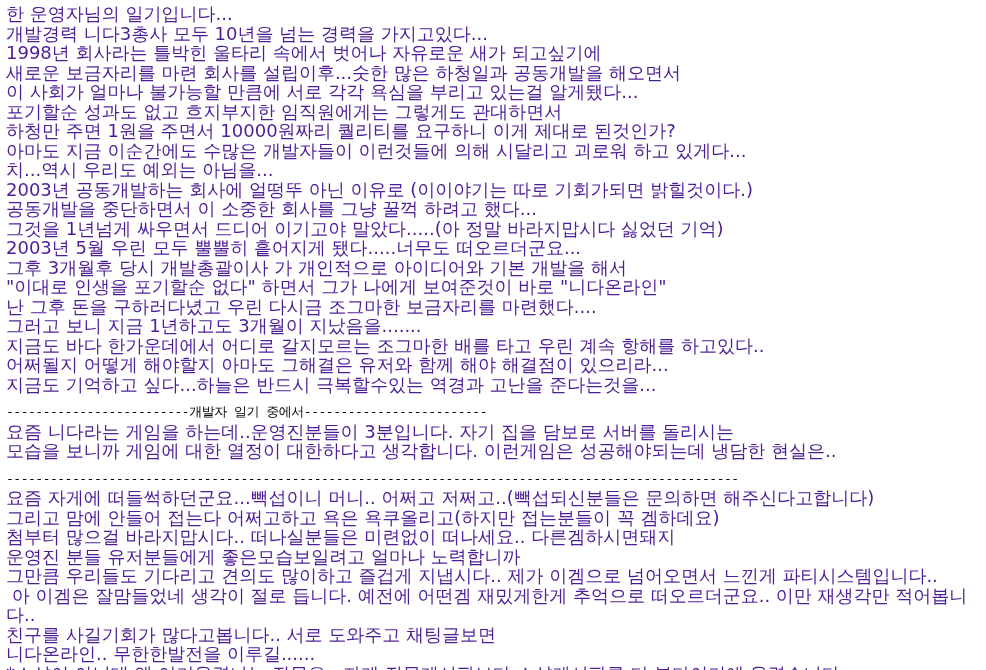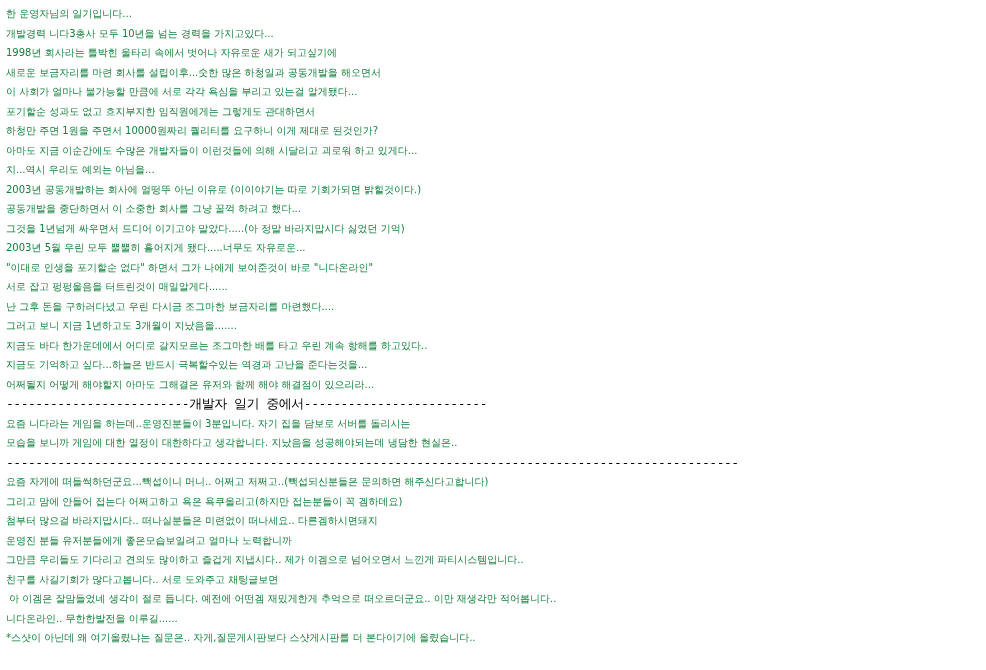--- a/index.html
+++ b/index.html
@@ -12,67 +12,68 @@
     height: 670px;
     overflow: hidden;
     font-family: "DejaVu Sans", "Liberation Sans", sans-serif;
   }
   #doc {
     padding: 4px 6px 0 6px;
     box-sizing: border-box;
     width: 986px;
   }
   .line {
-    font-size: 10px;
+    font-size: 18px;
     line-height: 19.5px;
-    color: #15803d;
+    color: #4c1d95;
     white-space: pre-wrap;
     word-break: break-all;
     letter-spacing: 0px;
   }
   .rule {
     font-family: "DejaVu Sans Mono", "Liberation Mono", monospace;
     font-size: 13px;
     line-height: 19.5px;
     letter-spacing: -0.5px;
     color: #000000;
     white-space: pre;
     overflow: hidden;
+    margin-top: 8px;
   }
 </style>
 </head>
 <body>
 
 <div id="doc">
     <div class="line">한 운영자님의 일기입니다...</div>
     <div class="line">개발경력 니다3총사 모두 10년을 넘는 경력을 가지고있다...</div>
     <div class="line">1998년 회사라는 틀박힌 울타리 속에서 벗어나 자유로운 새가 되고싶기에</div>
     <div class="line">새로운 보금자리를 마련 회사를 설립이후...숫한 많은 하청일과 공동개발을 해오면서</div>
     <div class="line">이 사회가 얼마나 불가능할 만큼에 서로 각각 욕심을 부리고 있는걸 알게됐다...</div>
     <div class="line">포기할순 성과도 없고 흐지부지한 임직원에게는 그렇게도 관대하면서</div>
     <div class="line">하청만 주면 1원을 주면서 10000원짜리 퀄리티를 요구하니 이게 제대로 된것인가?</div>
     <div class="line">아마도 지금 이순간에도 수많은 개발자들이 이런것들에 의해 시달리고 괴로워 하고 있게다...</div>
     <div class="line">치...역시 우리도 예외는 아님을...</div>
     <div class="line">2003년 공동개발하는 회사에 얼떵뚜 아닌 이유로 (이이야기는 따로 기회가되면 밝힐것이다.)</div>
     <div class="line">공동개발을 중단하면서 이 소중한 회사를 그냥 꿀꺽 하려고 했다...</div>
     <div class="line">그것을 1년넘게 싸우면서 드디어 이기고야 말았다.....(아 정말 바라지맙시다 싫었던 기억)</div>
-    <div class="line">2003년 5월 우린 모두 뿔뿔히 흩어지게 됐다.....너무도 자유로운...</div>
+    <div class="line">2003년 5월 우린 모두 뿔뿔히 흩어지게 됐다.....너무도 떠오르더군요...</div>
+    <div class="line">그후 3개월후 당시 개발총괄이사 가 개인적으로 아이디어와 기본 개발을 해서</div>
     <div class="line">"이대로 인생을 포기할순 없다" 하면서 그가 나에게 보여준것이 바로 "니다온라인"</div>
-    <div class="line">서로 잡고 펑펑울음을 터트린것이 매일알게다......</div>
     <div class="line">난 그후 돈을 구하러다녔고 우린 다시금 조그마한 보금자리를 마련했다....</div>
     <div class="line">그러고 보니 지금 1년하고도 3개월이 지났음을.......</div>
     <div class="line">지금도 바다 한가운데에서 어디로 갈지모르는 조그마한 배를 타고 우린 계속 항해를 하고있다..</div>
+    <div class="line">어쩌될지 어떻게 해야할지 아마도 그해결은 유저와 함께 해야 해결점이 있으리라...</div>
     <div class="line">지금도 기억하고 싶다...하늘은 반드시 극복할수있는 역경과 고난을 준다는것을...</div>
-    <div class="line">어쩌될지 어떻게 해야할지 아마도 그해결은 유저와 함께 해야 해결점이 있으리라...</div>
     <div class="rule">-------------------------개발자 일기 중에서-------------------------</div>
     <div class="line">요즘 니다라는 게임을 하는데..운영진분들이 3분입니다. 자기 집을 담보로 서버를 돌리시는</div>
-    <div class="line">모습을 보니까 게임에 대한 열정이 대한하다고 생각합니다. 지났음을 성공해야되는데 냉담한 현실은..</div>
+    <div class="line">모습을 보니까 게임에 대한 열정이 대한하다고 생각합니다. 이런게임은 성공해야되는데 냉담한 현실은..</div>
     <div class="rule">----------------------------------------------------------------------------------------------------</div>
     <div class="line">요즘 자게에 떠들썩하던군요...빽섭이니 머니.. 어쩌고 저쩌고..(빽섭되신분들은 문의하면 해주신다고합니다)</div>
     <div class="line">그리고 맘에 안들어 접는다 어쩌고하고 욕은 욕쿠올리고(하지만 접는분들이 꼭 겜하데요)</div>
     <div class="line">첨부터 많으걸 바라지맙시다.. 떠나실분들은 미련없이 떠나세요.. 다른겜하시면돼지</div>
     <div class="line">운영진 분들 유저분들에게 좋은모습보일려고 얼마나 노력합니까</div>
     <div class="line">그만큼 우리들도 기다리고 견의도 많이하고 즐겁게 지냅시다.. 제가 이겜으로 넘어오면서 느낀게 파티시스템입니다..</div>
+    <div class="line"> 아 이겜은 잘맘들었네 생각이 절로 듭니다. 예전에 어떤겜 재밌게한게 추억으로 떠오르더군요.. 이만 재생각만 적어봅니다..</div>
     <div class="line">친구를 사길기회가 많다고봅니다.. 서로 도와주고 채팅글보면</div>
-    <div class="line"> 아 이겜은 잘맘들었네 생각이 절로 듭니다. 예전에 어떤겜 재밌게한게 추억으로 떠오르더군요.. 이만 재생각만 적어봅니다..</div>
     <div class="line">니다온라인.. 무한한발전을 이루길......</div>
     <div class="line">*스샷이 아닌데 왜 여기올렸냐는 질문은.. 자게,질문게시판보다 스샷게시판를 더 본다이기에 올렸습니다..</div>
   </div>
 
 </body></html>

